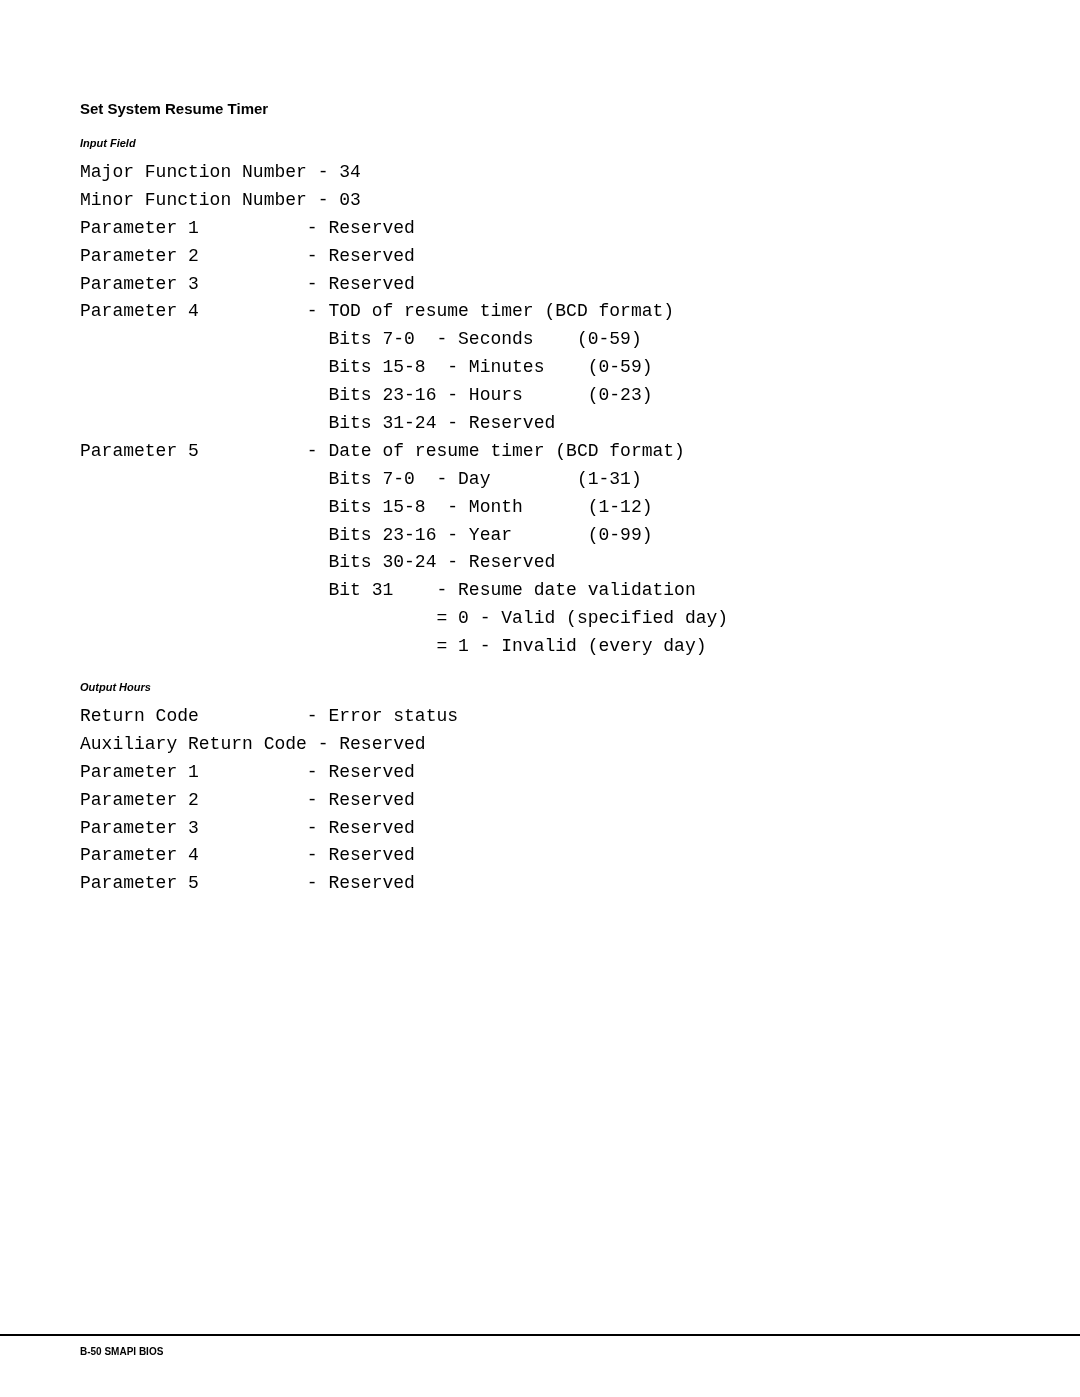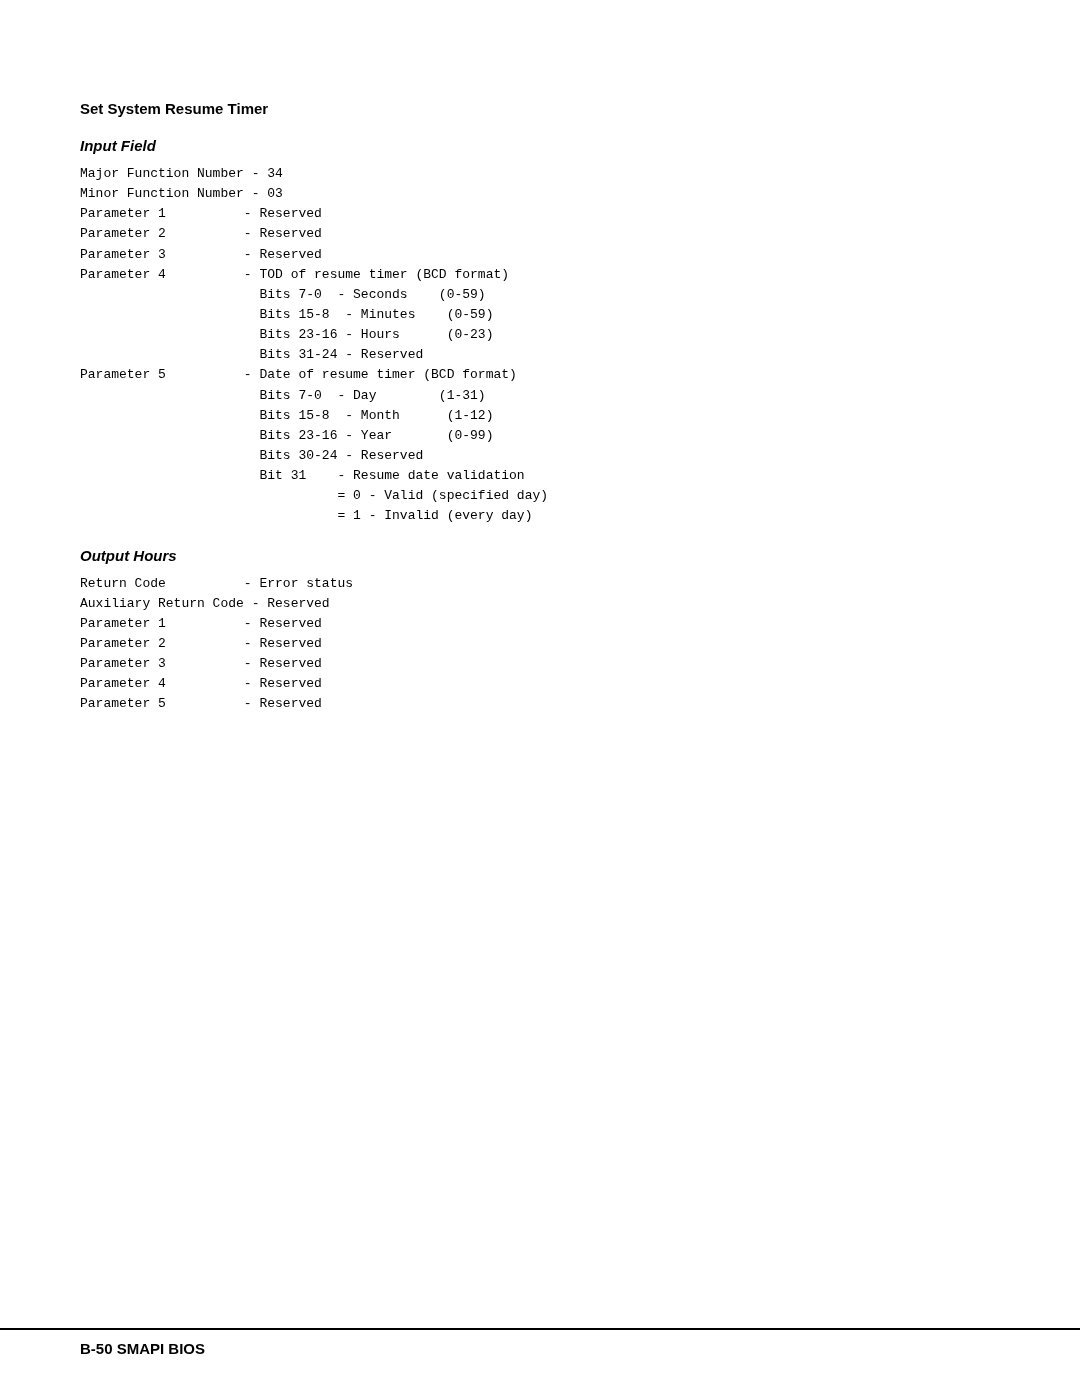--- a/index.html
+++ b/index.html
@@ -28,49 +28,49 @@
     .section-title {
       font-family: Arial, Helvetica, sans-serif;
       font-size: 15px;
       font-weight: bold;
       margin-bottom: 16px;
       margin-top: 40px;
     }
 
     .field-title {
       font-family: Arial, Helvetica, sans-serif;
-      font-size: 15px;
+      font-size: 11px;
       font-weight: bold;
       font-style: italic;
       margin-bottom: 10px;
       margin-top: 20px;
     }
 
     .content-block {
       font-family: 'Courier New', Courier, monospace;
-      font-size: 13px;
+      font-size: 18px;
       line-height: 1.55;
       white-space: pre;
     }
 
     .footer {
       position: absolute;
       bottom: 40px;
       left: 0;
       right: 0;
       display: flex;
       align-items: center;
       padding: 0 80px;
       border-top: 2px solid #000;
       padding-top: 10px;
     }
 
     .footer-text {
       font-family: Arial, Helvetica, sans-serif;
-      font-size: 15px;
+      font-size: 10px;
       font-weight: bold;
     }
   </style>
 </head>
 <body>
 
 <div class="page-container">
 
   <div class="section-title">Set System Resume Timer</div>
 

